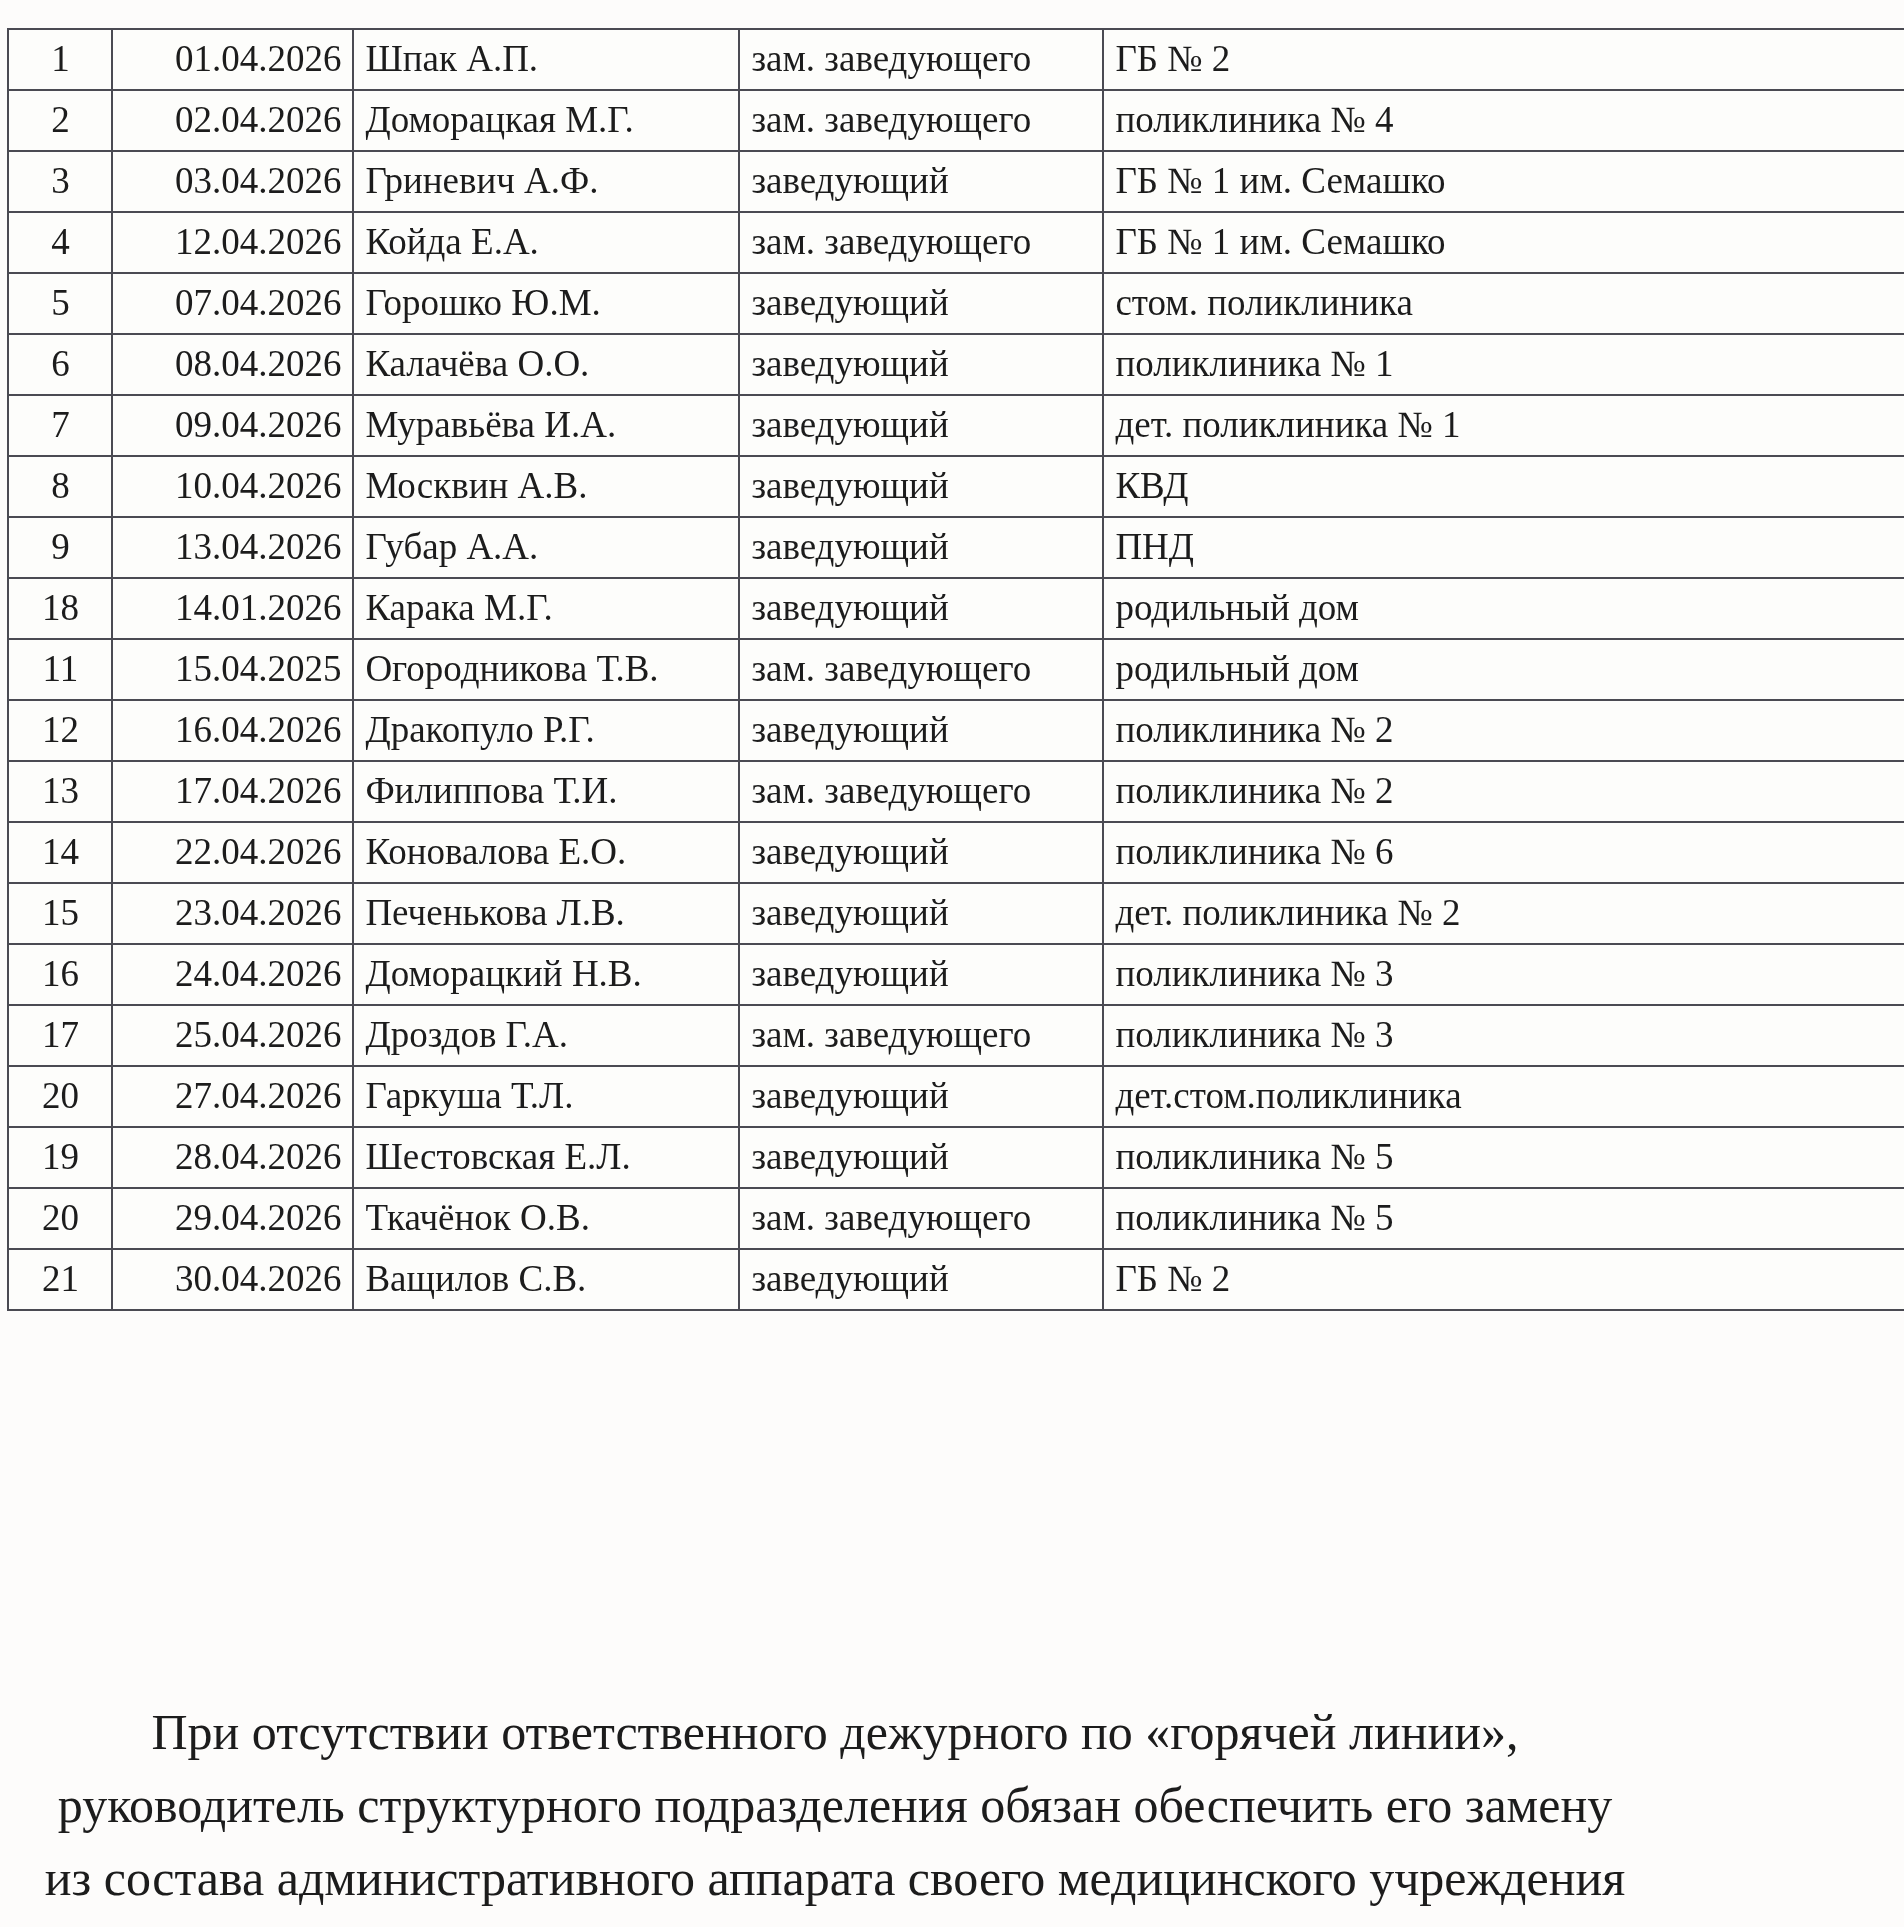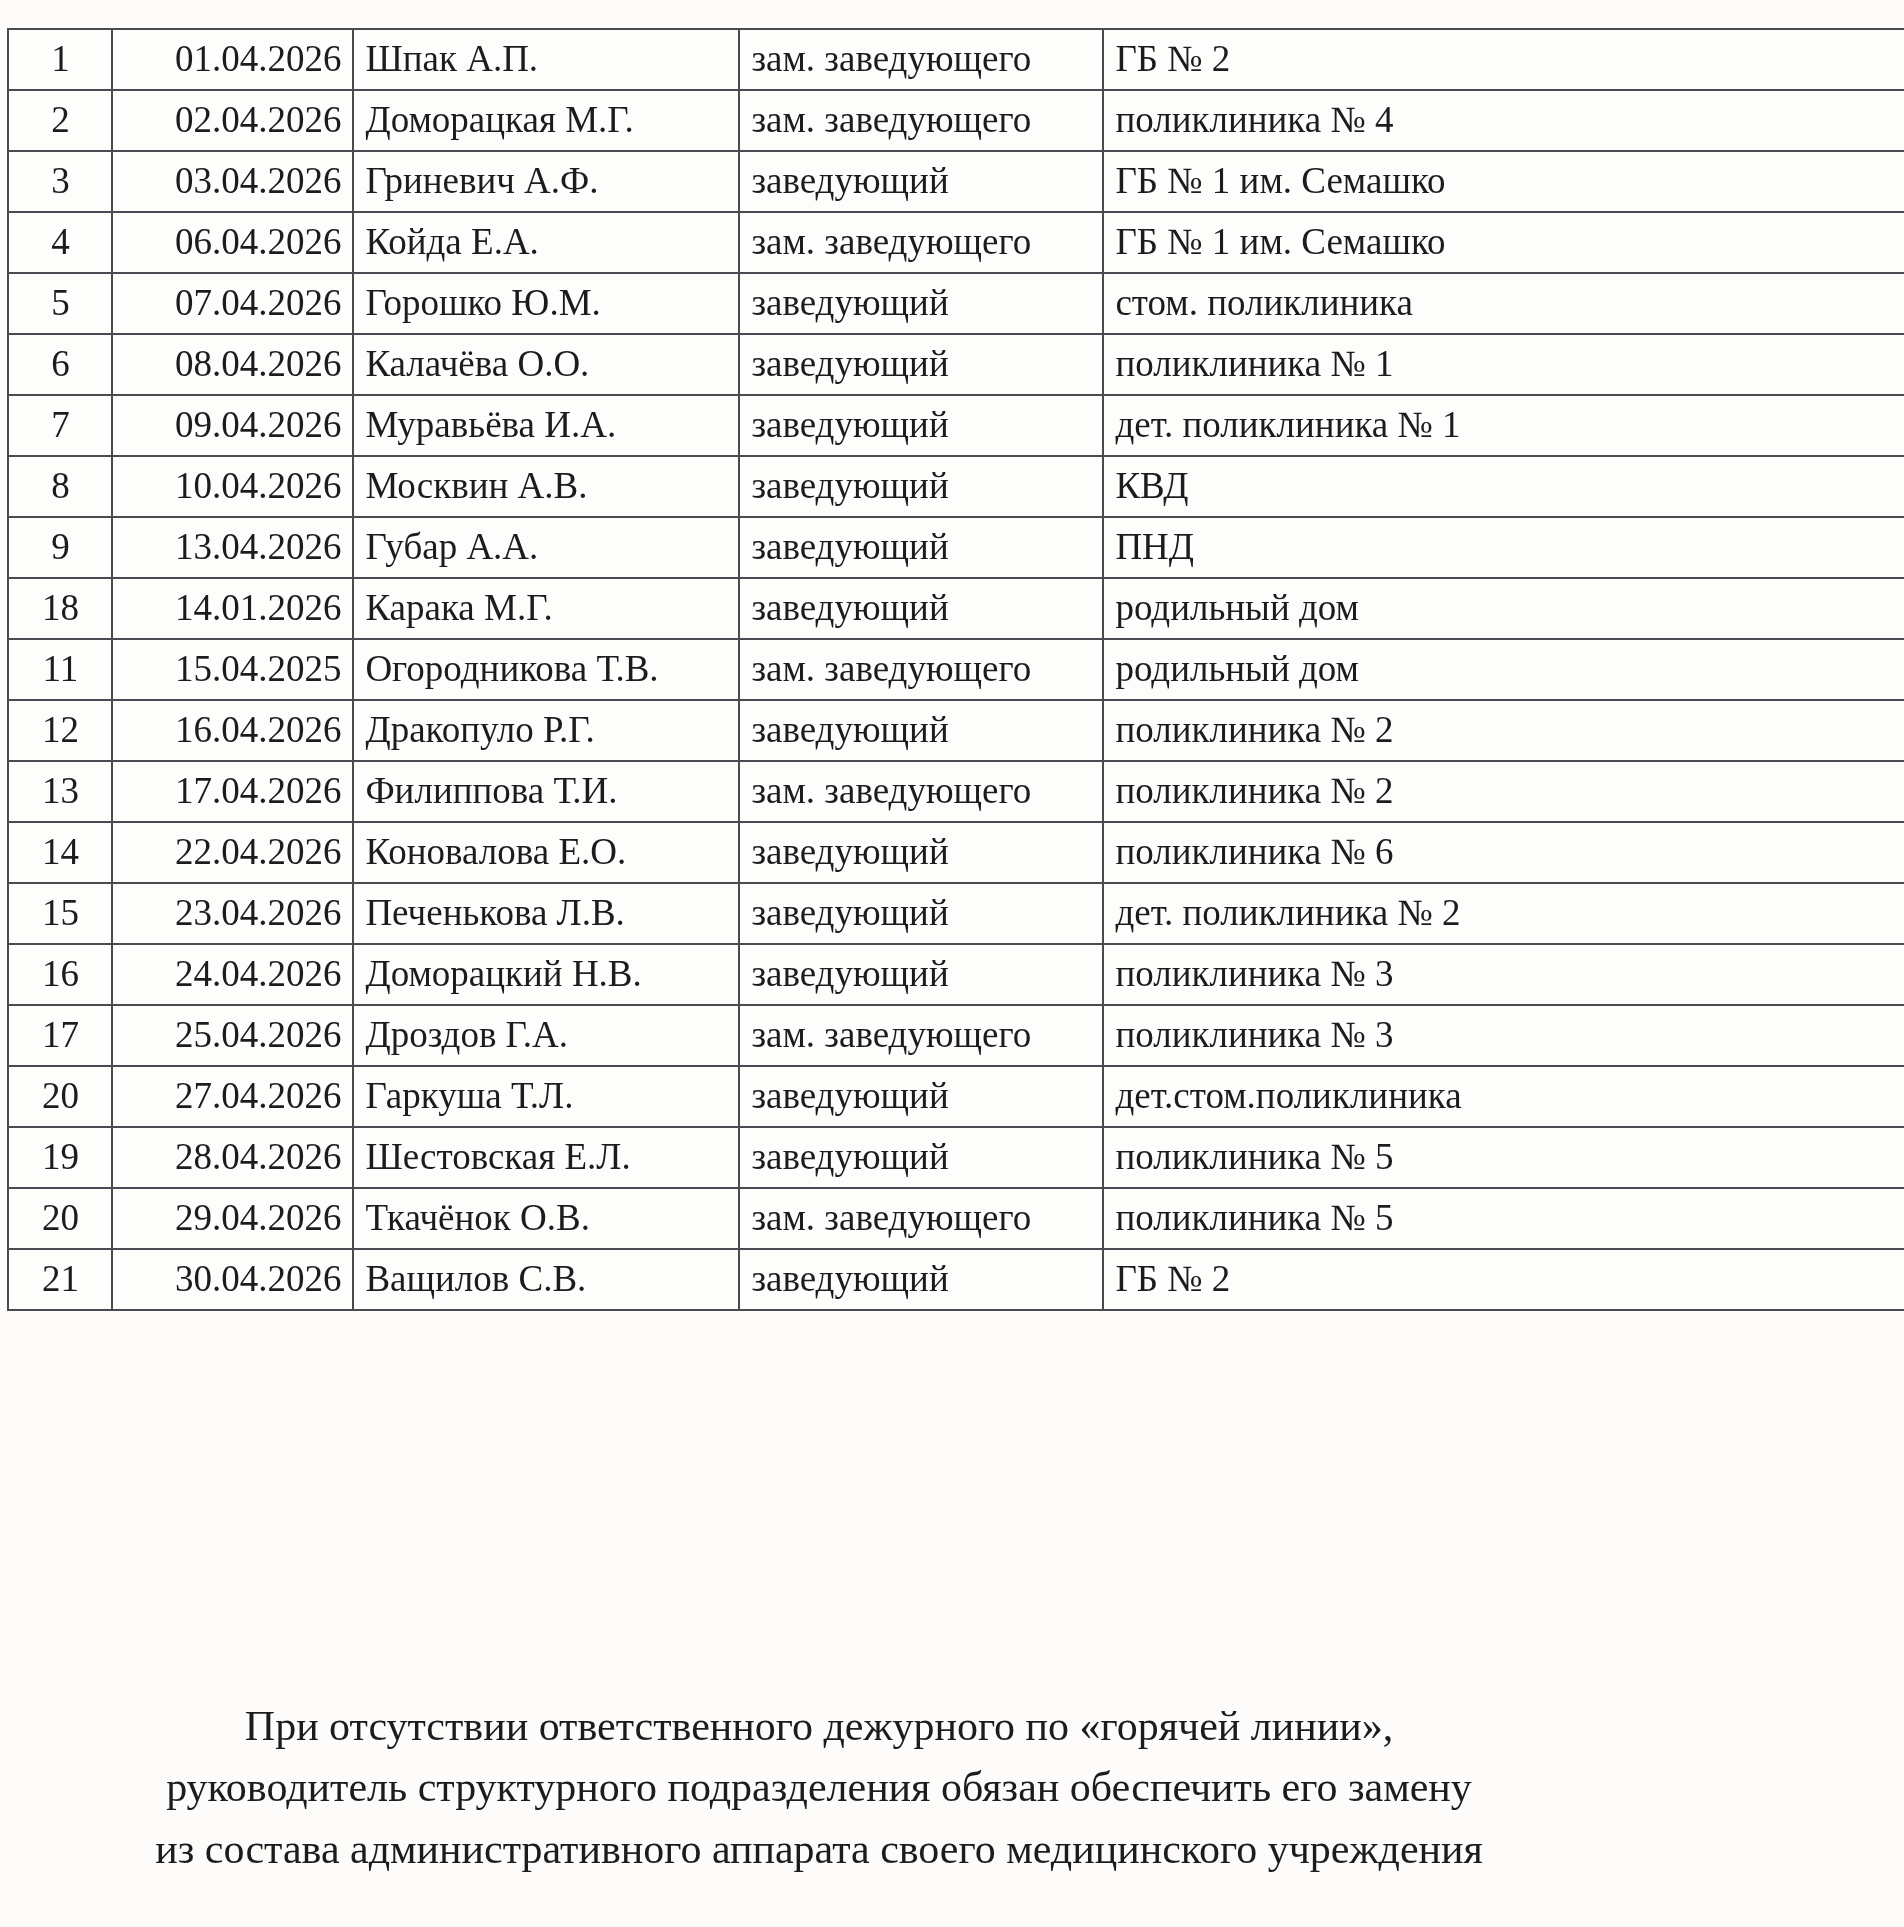--- a/index.html
+++ b/index.html
@@ -48,25 +48,25 @@
   }
 
   .col-index   { width: 80px;  text-align: center; }
   .col-date    { width: 217px; text-align: right; }
   .col-name    { width: 362px; text-align: left; padding-left: 16.6px; }
   .col-role    { width: 340px; text-align: left; padding-left: 16.6px; margin-left: 28px; }
   .col-place   { width: 884px; text-align: left; padding-left: 16.6px; }
 
   .footer-note {
     position: absolute;
-    left: 0;
+    left: 16px;
     top: 1696px;
     width: 1638px;
     text-align: center;
-    font-size: 42px;
+    font-size: 50px;
     line-height: 1.46;
     color: #1c1c1c;
   }
   .footer-note .line {
     display: block;
     white-space: nowrap;
   }
 </style>
 </head>
 <body>
@@ -91,21 +91,21 @@
         </tr>
         <tr>
           <td class="col-index">3</td>
           <td class="col-date">03.04.2026</td>
           <td class="col-name">Гриневич А.Ф.</td>
           <td class="col-role">заведующий</td>
           <td class="col-place">ГБ № 1 им. Семашко</td>
         </tr>
         <tr>
           <td class="col-index">4</td>
-          <td class="col-date">06.04.2026</td>
+          <td class="col-date">12.04.2026</td>
           <td class="col-name">Койда Е.А.</td>
           <td class="col-role">зам. заведующего</td>
           <td class="col-place">ГБ № 1 им. Семашко</td>
         </tr>
         <tr>
           <td class="col-index">5</td>
           <td class="col-date">07.04.2026</td>
           <td class="col-name">Горошко Ю.М.</td>
           <td class="col-role">заведующий</td>
           <td class="col-place">стом. поликлиника</td>

